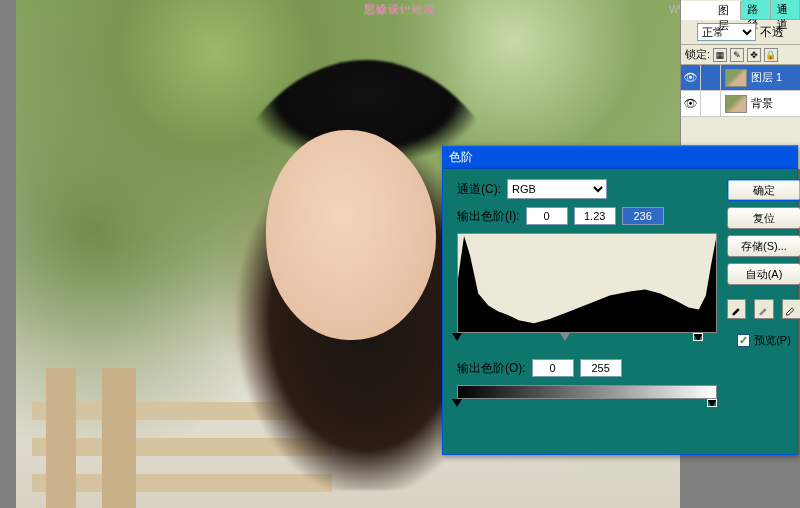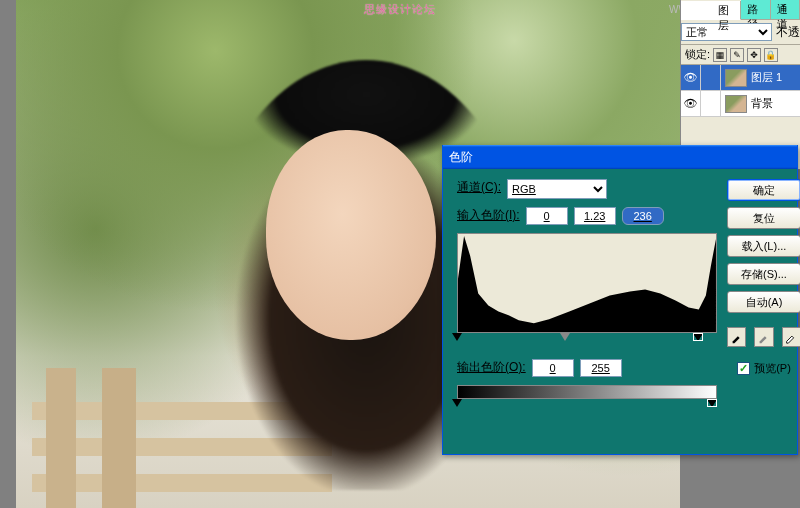--- a/index.html
+++ b/index.html
@@ -34,21 +34,21 @@
 .watermark { position:absolute; top:2px; left:50%; transform:translateX(-50%);
   color:#de5a9a; font-size:11px; letter-spacing:1px; text-shadow:0 0 1px #fff; }
 .watermark2 { position:absolute; top:4px; right:22px; color:#bbb; font-size:10px; }
 
 
 .layers { position:absolute; right:0; top:0; width:120px; height:170px; background:#ece9d8;
   border-left:1px solid #888; border-bottom:1px solid #888; }
 .tabs { height:20px; display:flex; border-bottom:1px solid #aca899; font-size:11px; }
 .tab { padding:2px 6px; border-right:1px solid #aca899; background:#5eead4; }
 .tab.active { background:#fff; border-bottom:1px solid #fff; position:relative; top:1px;padding-left:37px; }
-.mode-row { display:flex; padding:3px 0; gap:4px; align-items:center; }
+.mode-row { display:flex; padding:3px 16px; gap:4px; align-items:center; }
 select.blend { height:18px; font-size:11px; background:#fff; border:1px solid #7f9db9; flex:1; }
 .lock-row { padding:2px 4px; font-size:11px; border-top:1px solid #aca899; border-bottom:1px solid #aca899; display:flex; align-items:center; gap:3px; }
 .lock-ico { width:14px; height:14px; border:1px solid #888; font-size:9px; display:flex; align-items:center; justify-content:center; }
 .layer-list { background:#fff; }
 .layer-row { height:26px; display:flex; align-items:center; border-bottom:1px solid #ccc; font-size:11px; }
 .layer-row.sel { background:#316ac5; color:#fff; }
 .eye { width:20px; height:26px; border-right:1px solid #ccc; display:flex; align-items:center; justify-content:center; }
 .link { width:20px; height:26px; border-right:1px solid #ccc; }
 .thumb { width:22px; height:18px; margin:0 4px; background:linear-gradient(135deg,#8a9c5f 40%,#d4b593 60%); border:1px solid #888; }
 
@@ -57,23 +57,23 @@
   background:#0f766e; border:1px solid #0054e3; border-top:none;
   box-shadow:2px 2px 6px rgba(0,0,0,.4); }
 .titlebar { height:24px; background:linear-gradient(#3a95ff,#0054e3 8%,#0054e3 92%,#003db2);
   color:#fff; display:flex; align-items:center; padding:0 6px; font-size:12px; }
 .body { padding:10px 10px 10px 14px; display:flex; gap:10px; }
 .left { flex:1; }
 .right { width:74px; display:flex; flex-direction:column; gap:6px; }
 .btn { height:22px; background:linear-gradient(#fff,#ece9d8); border:1px solid #888; border-radius:3px;
   font-size:11px; display:flex; align-items:center; justify-content:center; cursor:default; }
 .btn.primary { border:1px solid #0054e3; box-shadow:0 0 0 1px #88b4ff inset; }
-.row { display:flex; gap:6px; margin-bottom:8px; font-size:12px;text-decoration:underline; }
+.row { display:flex; align-items:center; gap:6px; margin-bottom:8px; font-size:12px; }
 .field { width:42px; height:18px; border:1px solid #7f9db9; background:#fff; text-align:center; font-size:11px; }
-.field.sel { background:#316ac5; color:#fff;border-radius:6px; }
+.field.sel { background:#316ac5; color:#fff; }
 .chan { height:20px; border:1px solid #7f9db9; background:#fff; width:100px; font-size:11px; }
 .histo-wrap { margin:4px 0 2px; }
 .histo { width:260px; height:100px; border:1px solid #888; background:#ece9d8; position:relative; overflow:hidden; }
 .histo svg { position:absolute; inset:0; }
 .slider-track { width:260px; height:12px; position:relative; }
 .tri { position:absolute; top:0; width:0; height:0; border-left:5px solid transparent;
   border-right:5px solid transparent; border-top:8px solid #000; }
 .tri.mid { border-top-color:#888; }
 .tri.white { border-top-color:#000; filter:invert(1) drop-shadow(0 0 0 #000); border-top:8px solid #fff; outline:1px solid #000; outline-offset:-1px; }
 .grad { width:260px; height:14px; background:linear-gradient(90deg,#000,#fff); border:1px solid #888; }
@@ -136,21 +136,21 @@
   </div>
   <div class="body">
     <div class="left">
       <div class="row">
         <span>通道(C):</span>
         <select class="chan">
           <option>RGB</option>
         </select>
       </div>
       <div class="row">
-        <span>输入色阶(I):</span>
+        <span>输出色阶(I):</span>
         <input class="field" value="0" style="">
         <input class="field" value="1.23" style="">
         <input class="field sel" value="236" style="">
       </div>
       <div class="histo-wrap">
         <div class="histo">
           <svg viewBox="0 0 260 100" preserveAspectRatio="none" id="histo-svg">
               <path d="M0,100 L0,44.99999999999999 L6.117647058823529,2 L12.235294117647058,22 L20.392156862745097,60 L30.588235294117645,72 L40.78431372549019,78 L50.98039215686274,82 L61.17647058823529,87 L76.47058823529412,90 L91.76470588235294,86 L112.15686274509804,78 L132.54901960784312,70 L152.94117647058823,62 L173.33333333333331,58 L188.62745098039215,56 L203.92156862745097,60 L219.2156862745098,67 L232.47058823529412,74 L242.66666666666666,76 L249.80392156862746,62 L254.9019607843137,32 L260,5 L260,100 Z" fill="#000"></path>
             </svg>
         </div>
@@ -167,21 +167,20 @@
       </div>
       <div class="grad"></div>
       <div class="slider-track">
         <div class="tri" style="left:-5px"></div>
         <div class="tri white" style="left:250px"></div>
       </div>
     </div>
     <div class="right">
       <div class="btn primary">确定</div>
       <div class="btn">复位</div>
-      <div class="btn">载入(L)...</div>
       <div class="btn">存储(S)...</div>
       <div class="btn">自动(A)</div>
       <div class="eyedrop-row">
         <div class="drop">
             <svg viewBox="0 0 16 16">
               <path d="M3 13l6-6 2 2-6 6H3v-2z" fill="#000"></path>
             </svg>
           </div>
         <div class="drop">
             <svg viewBox="0 0 16 16">

